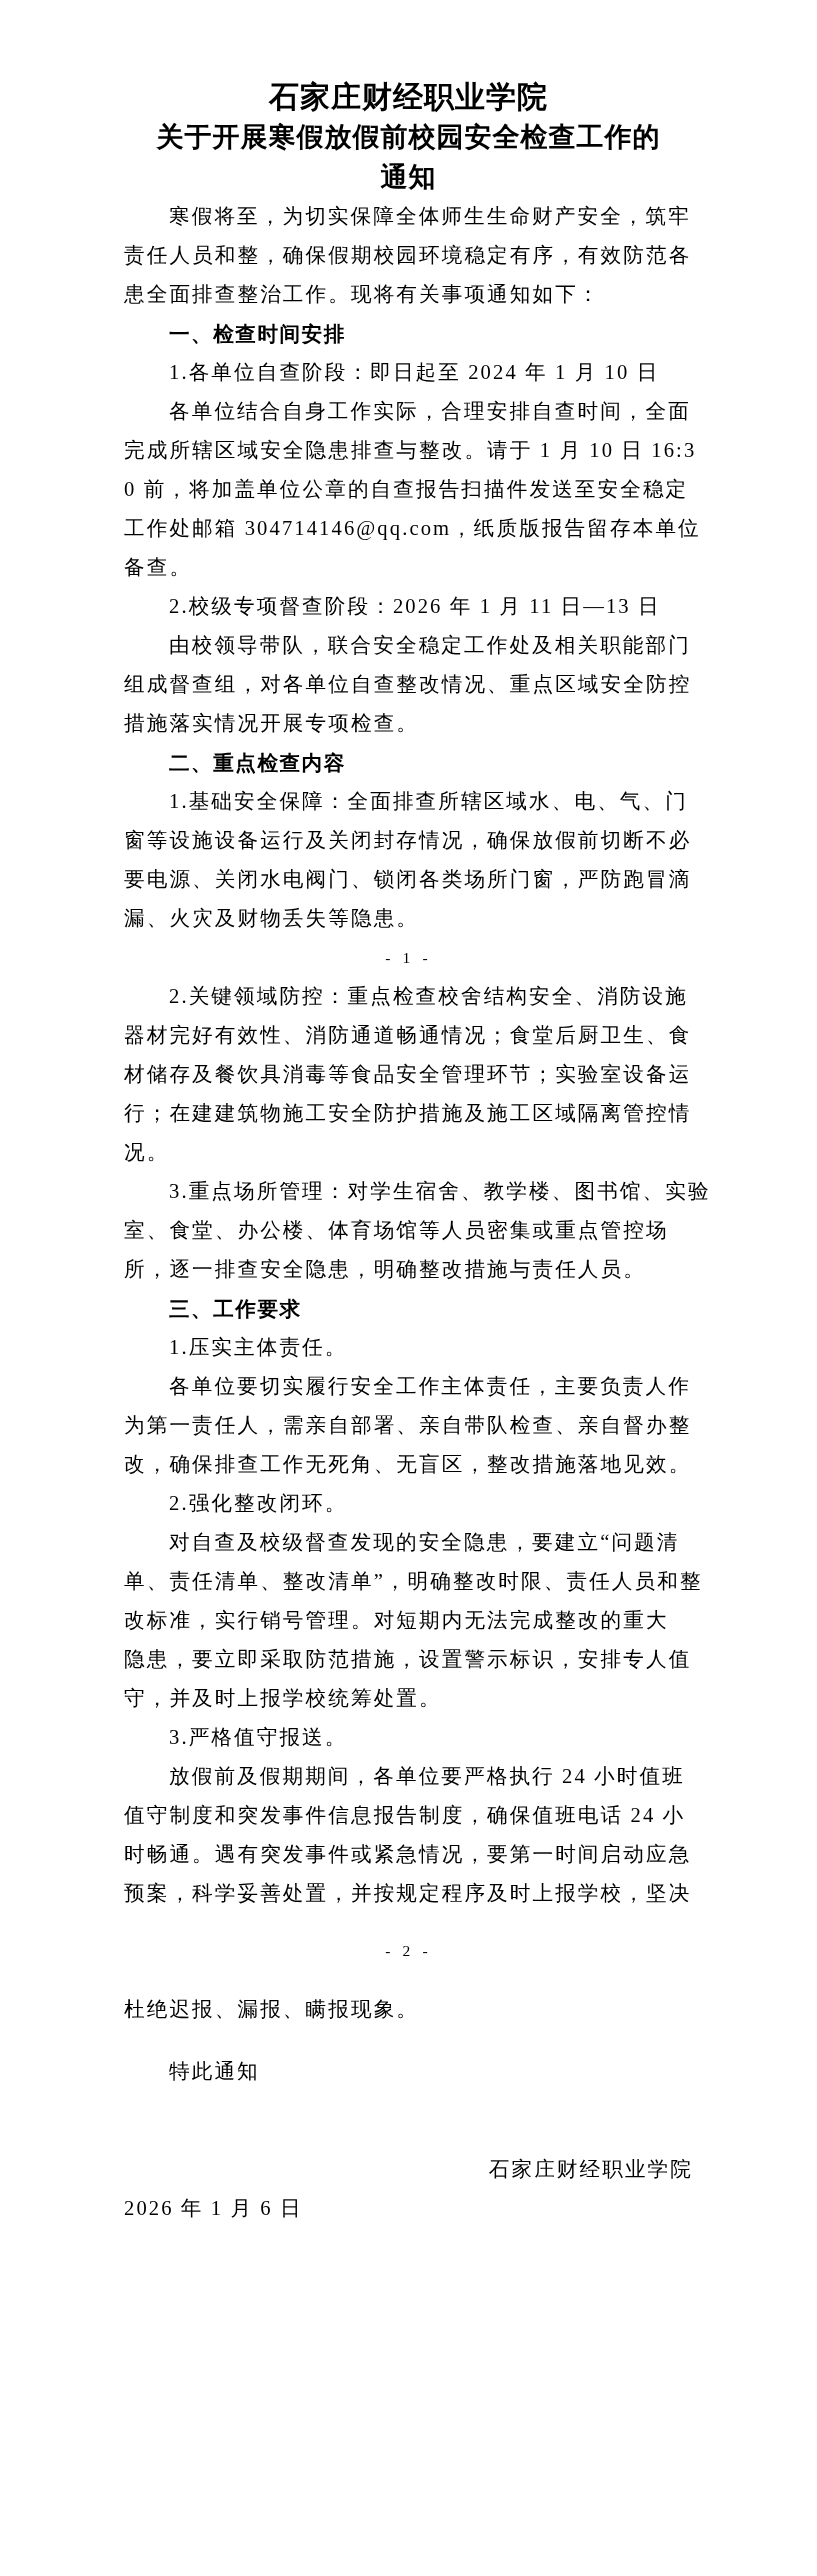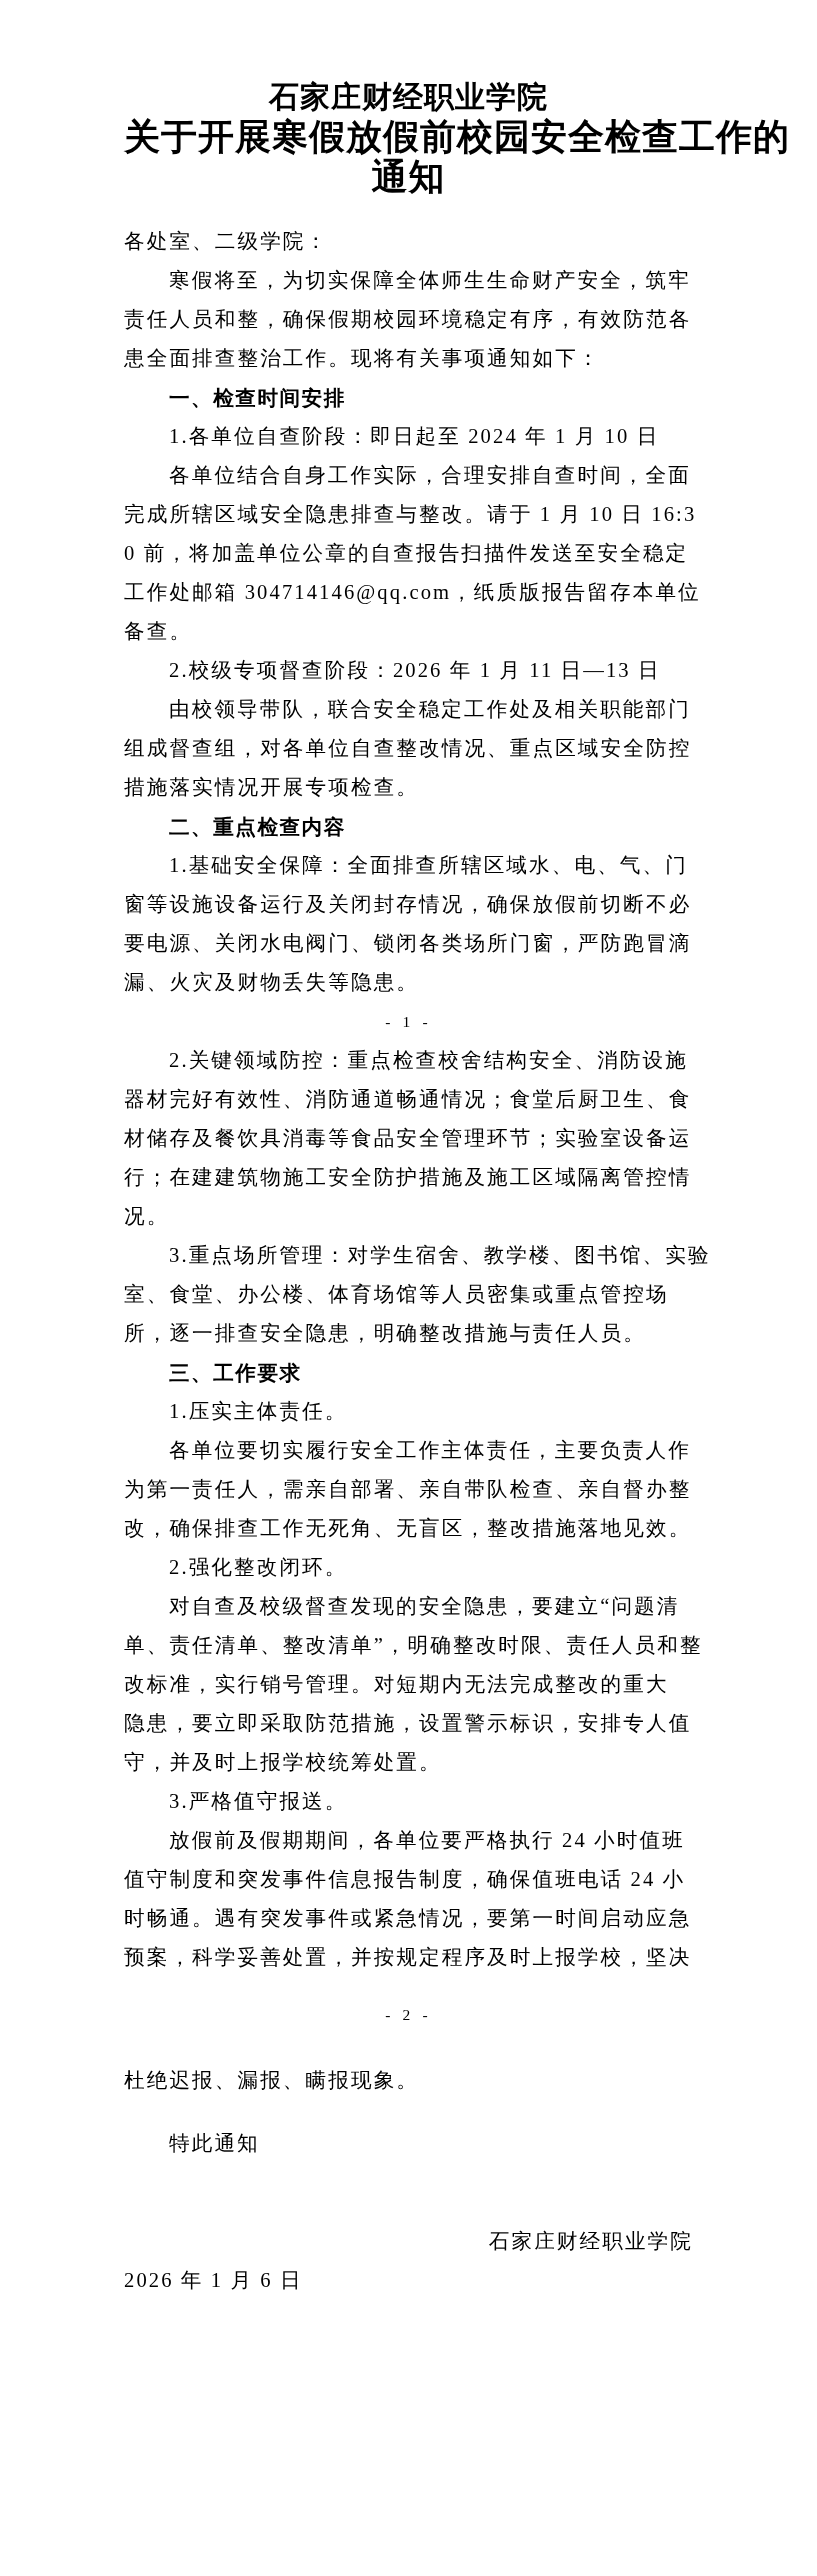--- a/index.html
+++ b/index.html
@@ -4,45 +4,44 @@
 <style>
   html,body{margin:0;padding:0;background:#ffffff;}
   .page{
     width:818px;height:3092px;background:#ffffff;color:#000000;
     font-family:"Liberation Serif","DejaVu Serif",serif;
     position:relative;overflow:hidden;
   }
   .doc{padding:77px 125px 0 124px;}
   .line{white-space:nowrap;}
   
-  .t{text-align:center;font-weight:bold;font-size:36px;line-height:40px;letter-spacing:1px;}
+  .t{text-align:center;font-weight:bold;font-size:27px;line-height:40px;letter-spacing:1px;}
   .tm{font-size:30px;}
   
   .sal,.p0,.pi,.hd,.closing,.sig,.date{font-size:20.6px;line-height:39px;letter-spacing:2.1px;}
   .sal{margin-top:25px;}
   .pi{text-indent:45px;}
   .hd{font-weight:bold;text-indent:45px;letter-spacing:1.5px;
       font-family:"Liberation Sans","DejaVu Sans",sans-serif;}
   
   .pn{font-size:15.5px;line-height:39px;text-align:center;letter-spacing:4.1px;}
   .pn2{margin-top:18px;}
-  .afterbrk{margin-top:28px;font-family:Liberation Mono, monospace;}
+  .afterbrk{margin-top:20px;}
   .closing{text-indent:45px;margin-top:23px;}
   .sig{text-align:right;margin-top:59px;}
   .date{text-align:left;padding-right:15.5px;}
 </style>
 </head>
 <body>
 
 <div class="page">
   <div class="doc">
       <div class="line t tm">石家庄财经职业学院</div>
       <div class="line t">关于开展寒假放假前校园安全检查工作的</div>
       <div class="line t">通知</div>
-      <div class="line sal">各处室、二级学院：</div>
       <div class="line pi">寒假将至，为切实保障全体师生生命财产安全，筑牢</div>
       <div class="line p0">责任人员和整，确保假期校园环境稳定有序，有效防范各</div>
       <div class="line p0">患全面排查整治工作。现将有关事项通知如下：</div>
       <div class="line hd">一、检查时间安排</div>
       <div class="line pi">1.各单位自查阶段：即日起至 2024 年 1 月 10 日</div>
       <div class="line pi">各单位结合自身工作实际，合理安排自查时间，全面</div>
       <div class="line p0">完成所辖区域安全隐患排查与整改。请于 1 月 10 日 16:3</div>
       <div class="line p0">0 前，将加盖单位公章的自查报告扫描件发送至安全稳定</div>
       <div class="line p0">工作处邮箱 304714146@qq.com，纸质版报告留存本单位</div>
       <div class="line p0">备查。</div>

